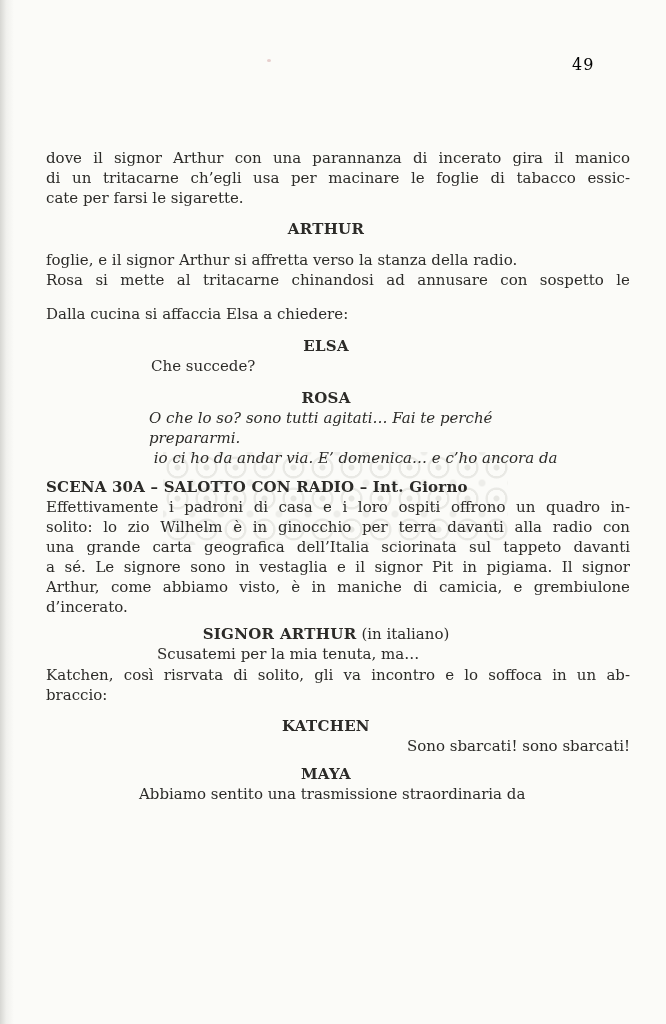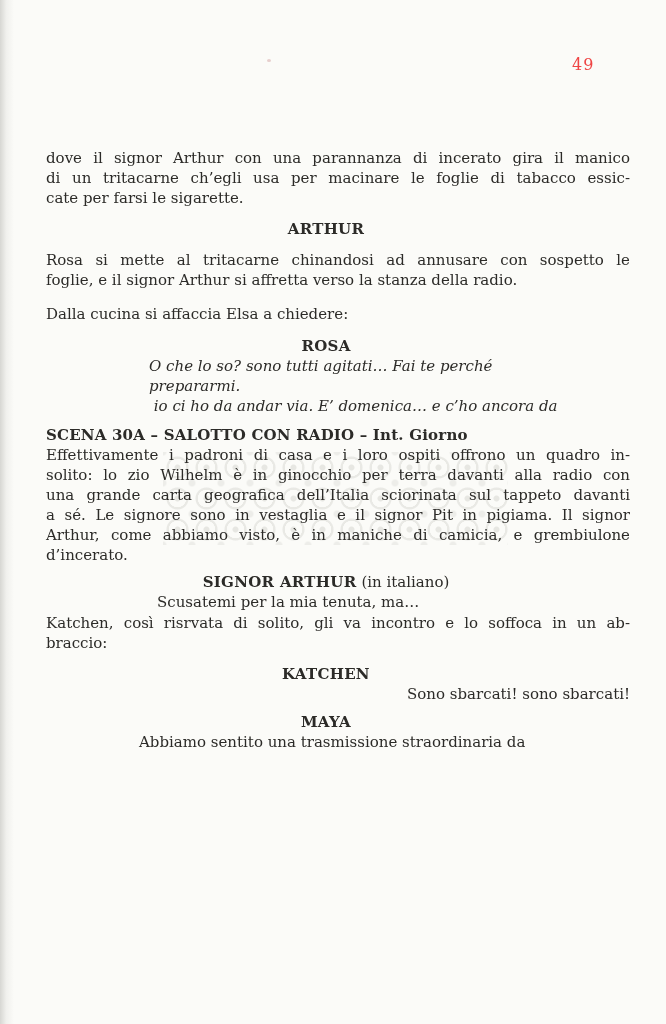--- a/index.html
+++ b/index.html
@@ -13,21 +13,21 @@
     font-size:15px;
     line-height:20px;
   }
   .edge-shadow{
     position:absolute;left:0;top:0;bottom:0;width:14px;
     background:linear-gradient(to right, rgba(70,70,62,0.20), rgba(70,70,62,0.06) 45%, rgba(70,70,62,0) 100%);
     pointer-events:none;
   }
   .page-number{
     position:absolute;top:55px;left:572px;
-    font-size:16px;color:#ef4444;letter-spacing:1px;
+    font-size:16px;color:#000000;letter-spacing:1px;
   }
   .speck{
     position:absolute;left:267px;top:59px;width:4px;height:3px;
     border-radius:50%;background:rgba(195,125,125,0.35);
   }
   
   .watermark{
     position:absolute;left:163px;top:452px;width:345px;height:93px;
     background-image:
       radial-gradient(circle, rgba(150,150,142,0.20) 2.5px, rgba(150,150,142,0) 3.5px),
@@ -68,25 +68,31 @@
   <div class="content" id="content">
       <div class="block action" data-idx="0">
         <div class="aline just">dove il signor Arthur con una parannanza di incerato gira il manico</div>
         <div class="aline just">di un tritacarne ch’egli usa per macinare le foglie di tabacco essic-</div>
         <div class="aline">cate per farsi le sigarette.</div>
       </div>
       <div class="block dialogue" data-idx="2">
         <div class="cue"><span class="char">ARTHUR</span></div>
       </div>
       <div class="block action" data-idx="3">
+        <div class="aline">foglie, e il signor Arthur si affretta verso la stanza della radio.</div>
         <div class="aline just">Rosa si mette al tritacarne chinandosi ad annusare con sospetto le</div>
-        <div class="aline">foglie, e il signor Arthur si affretta verso la stanza della radio.</div>
       </div>
       <div class="block action" data-idx="4">
         <div class="aline">Dalla cucina si affaccia Elsa a chiedere:</div>
+      </div>
+      <div class="block dialogue" data-idx="5">
+        <div class="cue"><span class="char">ELSA</span></div>
+        <div class="dlines" style="margin-left: 105px;">
+          <div class="dline">Che succede?</div>
+        </div>
       </div>
       <div class="block dialogue" data-idx="6">
         <div class="cue"><span class="char">ROSA</span></div>
         <div class="dlines" style="margin-left: 103px; font-style: italic;">
           <div class="dline">O che lo so? sono tutti agitati… Fai te perché</div>
           <div class="dline">prepararmi.</div>
           <div class="dline"> io ci ho da andar via. E’ domenica… e c’ho ancora da</div>
         </div>
       </div>
       <div class="block scene" data-idx="7">

